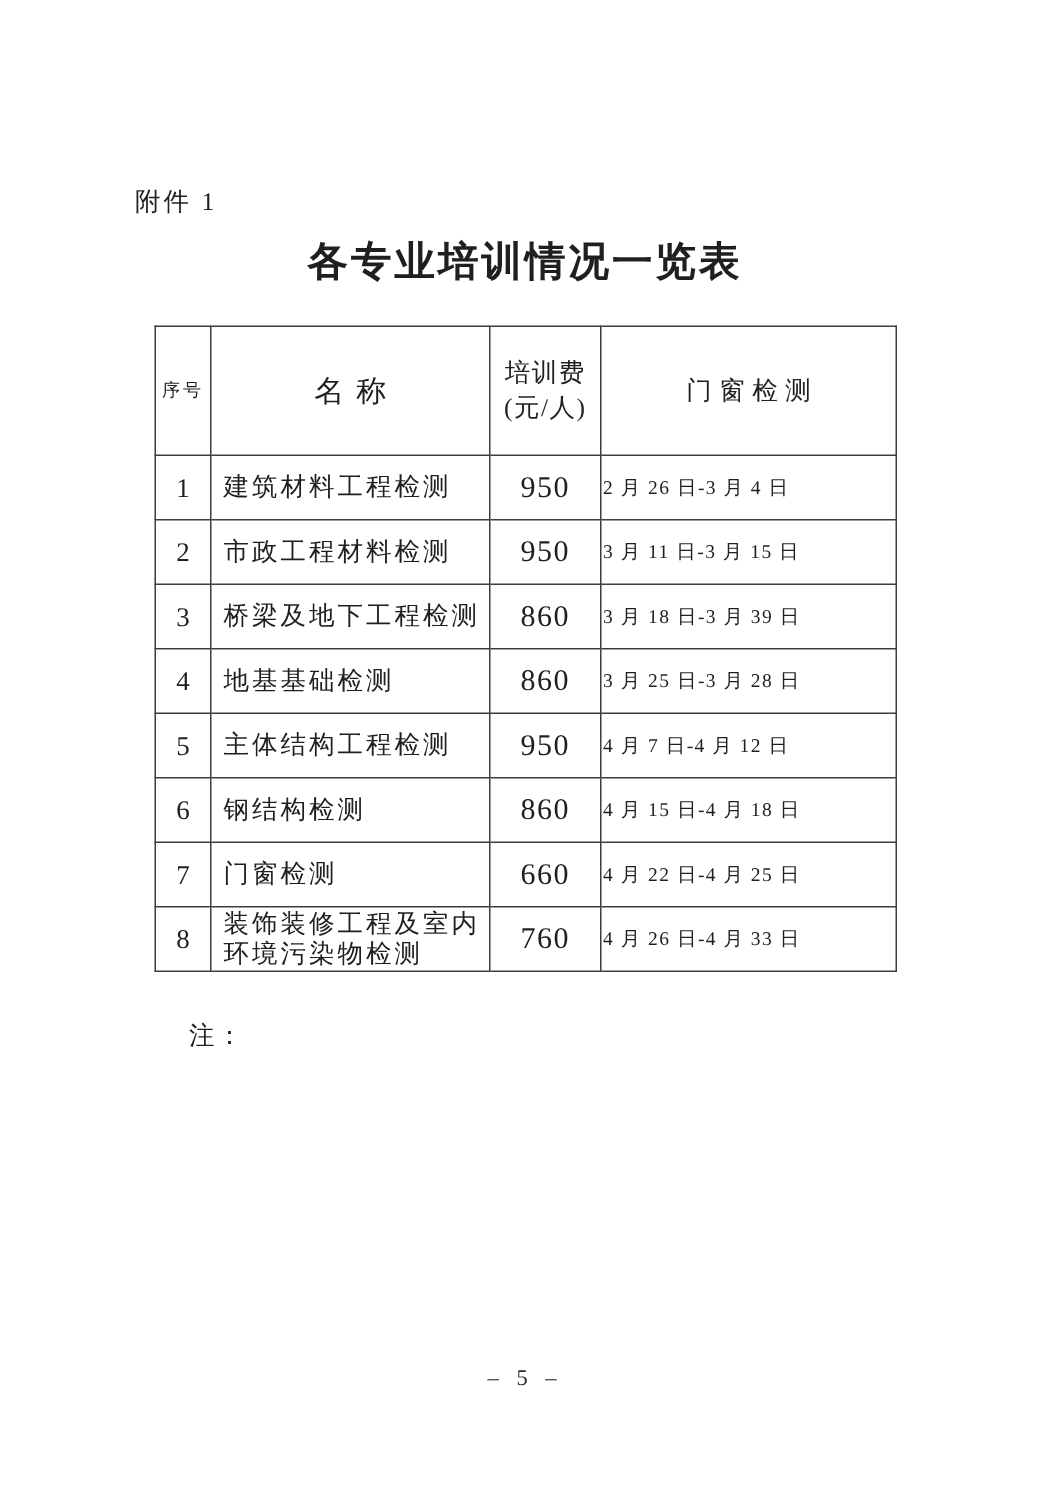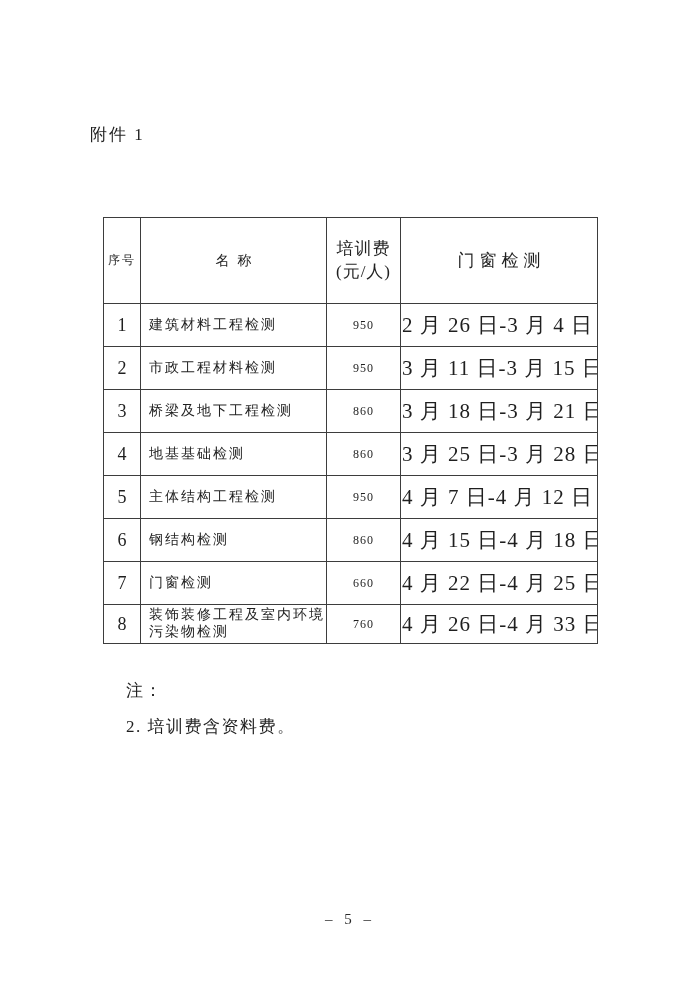--- a/index.html
+++ b/index.html
@@ -57,21 +57,21 @@
   .training-table tbody tr.tall { height: 39px; }
   th.col-no {
     font-size: 12px;
     letter-spacing: 2px;
     line-height: 1.35;
     text-align: center;
     padding: 0 1px;
     word-break: break-all;
   }
   th.col-name {
-    font-size: 14px;
+    font-size: 20px;
     letter-spacing: 8px;
     text-indent: 8px;
     text-align: center;
   }
   th.col-fee {
     font-size: 17px;
     line-height: 1.35;
     text-align: center;
     letter-spacing: 1px;
   }
@@ -79,33 +79,33 @@
     font-size: 17px;
     letter-spacing: 5px;
     text-indent: 5px;
     text-align: center;
   }
   td.cell-no {
     text-align: center;
     font-size: 18px;
   }
   td.cell-name {
-    font-size: 14px;
+    font-size: 17px;
     letter-spacing: 2px;
     padding-left: 8px;
     line-height: 1.18;
     word-break: break-all;
   }
   td.cell-fee {
     text-align: center;
-    font-size: 12px;
+    font-size: 20px;
     letter-spacing: 1px;
   }
   td.cell-time {
-    font-size: 21px;
+    font-size: 13px;
     letter-spacing: 1px;
     white-space: nowrap;
   }
   .notes {
     position: absolute;
     left: 126px;
     top: 680px;
     width: 500px;
     font-size: 17px;
     letter-spacing: 1.5px;
@@ -126,20 +126,21 @@
     color: #2a2a2a;
   }
 </style>
 </head>
 <body>
 
 <div class="page">
 
   <div class="attachment-label">附件 1</div>
 
+  <h1 class="doc-title">各专业培训情况一览表</h1>
 
   <table class="training-table">
     <colgroup>
       <col class="c1">
         <col class="c2">
         <col class="c3">
         <col class="c4">
     </colgroup>
     <thead>
       <tr>
@@ -162,21 +163,21 @@
       <tr>
         <td class="cell-no">2</td>
         <td class="cell-name">市政工程材料检测</td>
         <td class="cell-fee">950</td>
         <td class="cell-time">3 月 11 日-3 月 15 日</td>
       </tr>
       <tr>
         <td class="cell-no">3</td>
         <td class="cell-name">桥梁及地下工程检测</td>
         <td class="cell-fee">860</td>
-        <td class="cell-time">3 月 18 日-3 月 21 日</td>
+        <td class="cell-time">3 月 18 日-3 月 39 日</td>
       </tr>
       <tr>
         <td class="cell-no">4</td>
         <td class="cell-name">地基基础检测</td>
         <td class="cell-fee">860</td>
         <td class="cell-time">3 月 25 日-3 月 28 日</td>
       </tr>
       <tr>
         <td class="cell-no">5</td>
         <td class="cell-name">主体结构工程检测</td>
@@ -199,18 +200,17 @@
         <td class="cell-no">8</td>
         <td class="cell-name">装饰装修工程及室内环境污染物检测</td>
         <td class="cell-fee">760</td>
         <td class="cell-time">4 月 26 日-4 月 33 日</td>
       </tr>
     </tbody>
   </table>
 
   <div class="notes">
     <div class="note-line">注：</div>
-    <div class="note-line">2. 培训费含资料费。</div>
   </div>
 
   <div class="page-footer">– 5 –</div>
 
 </div>
 
 </body></html>

